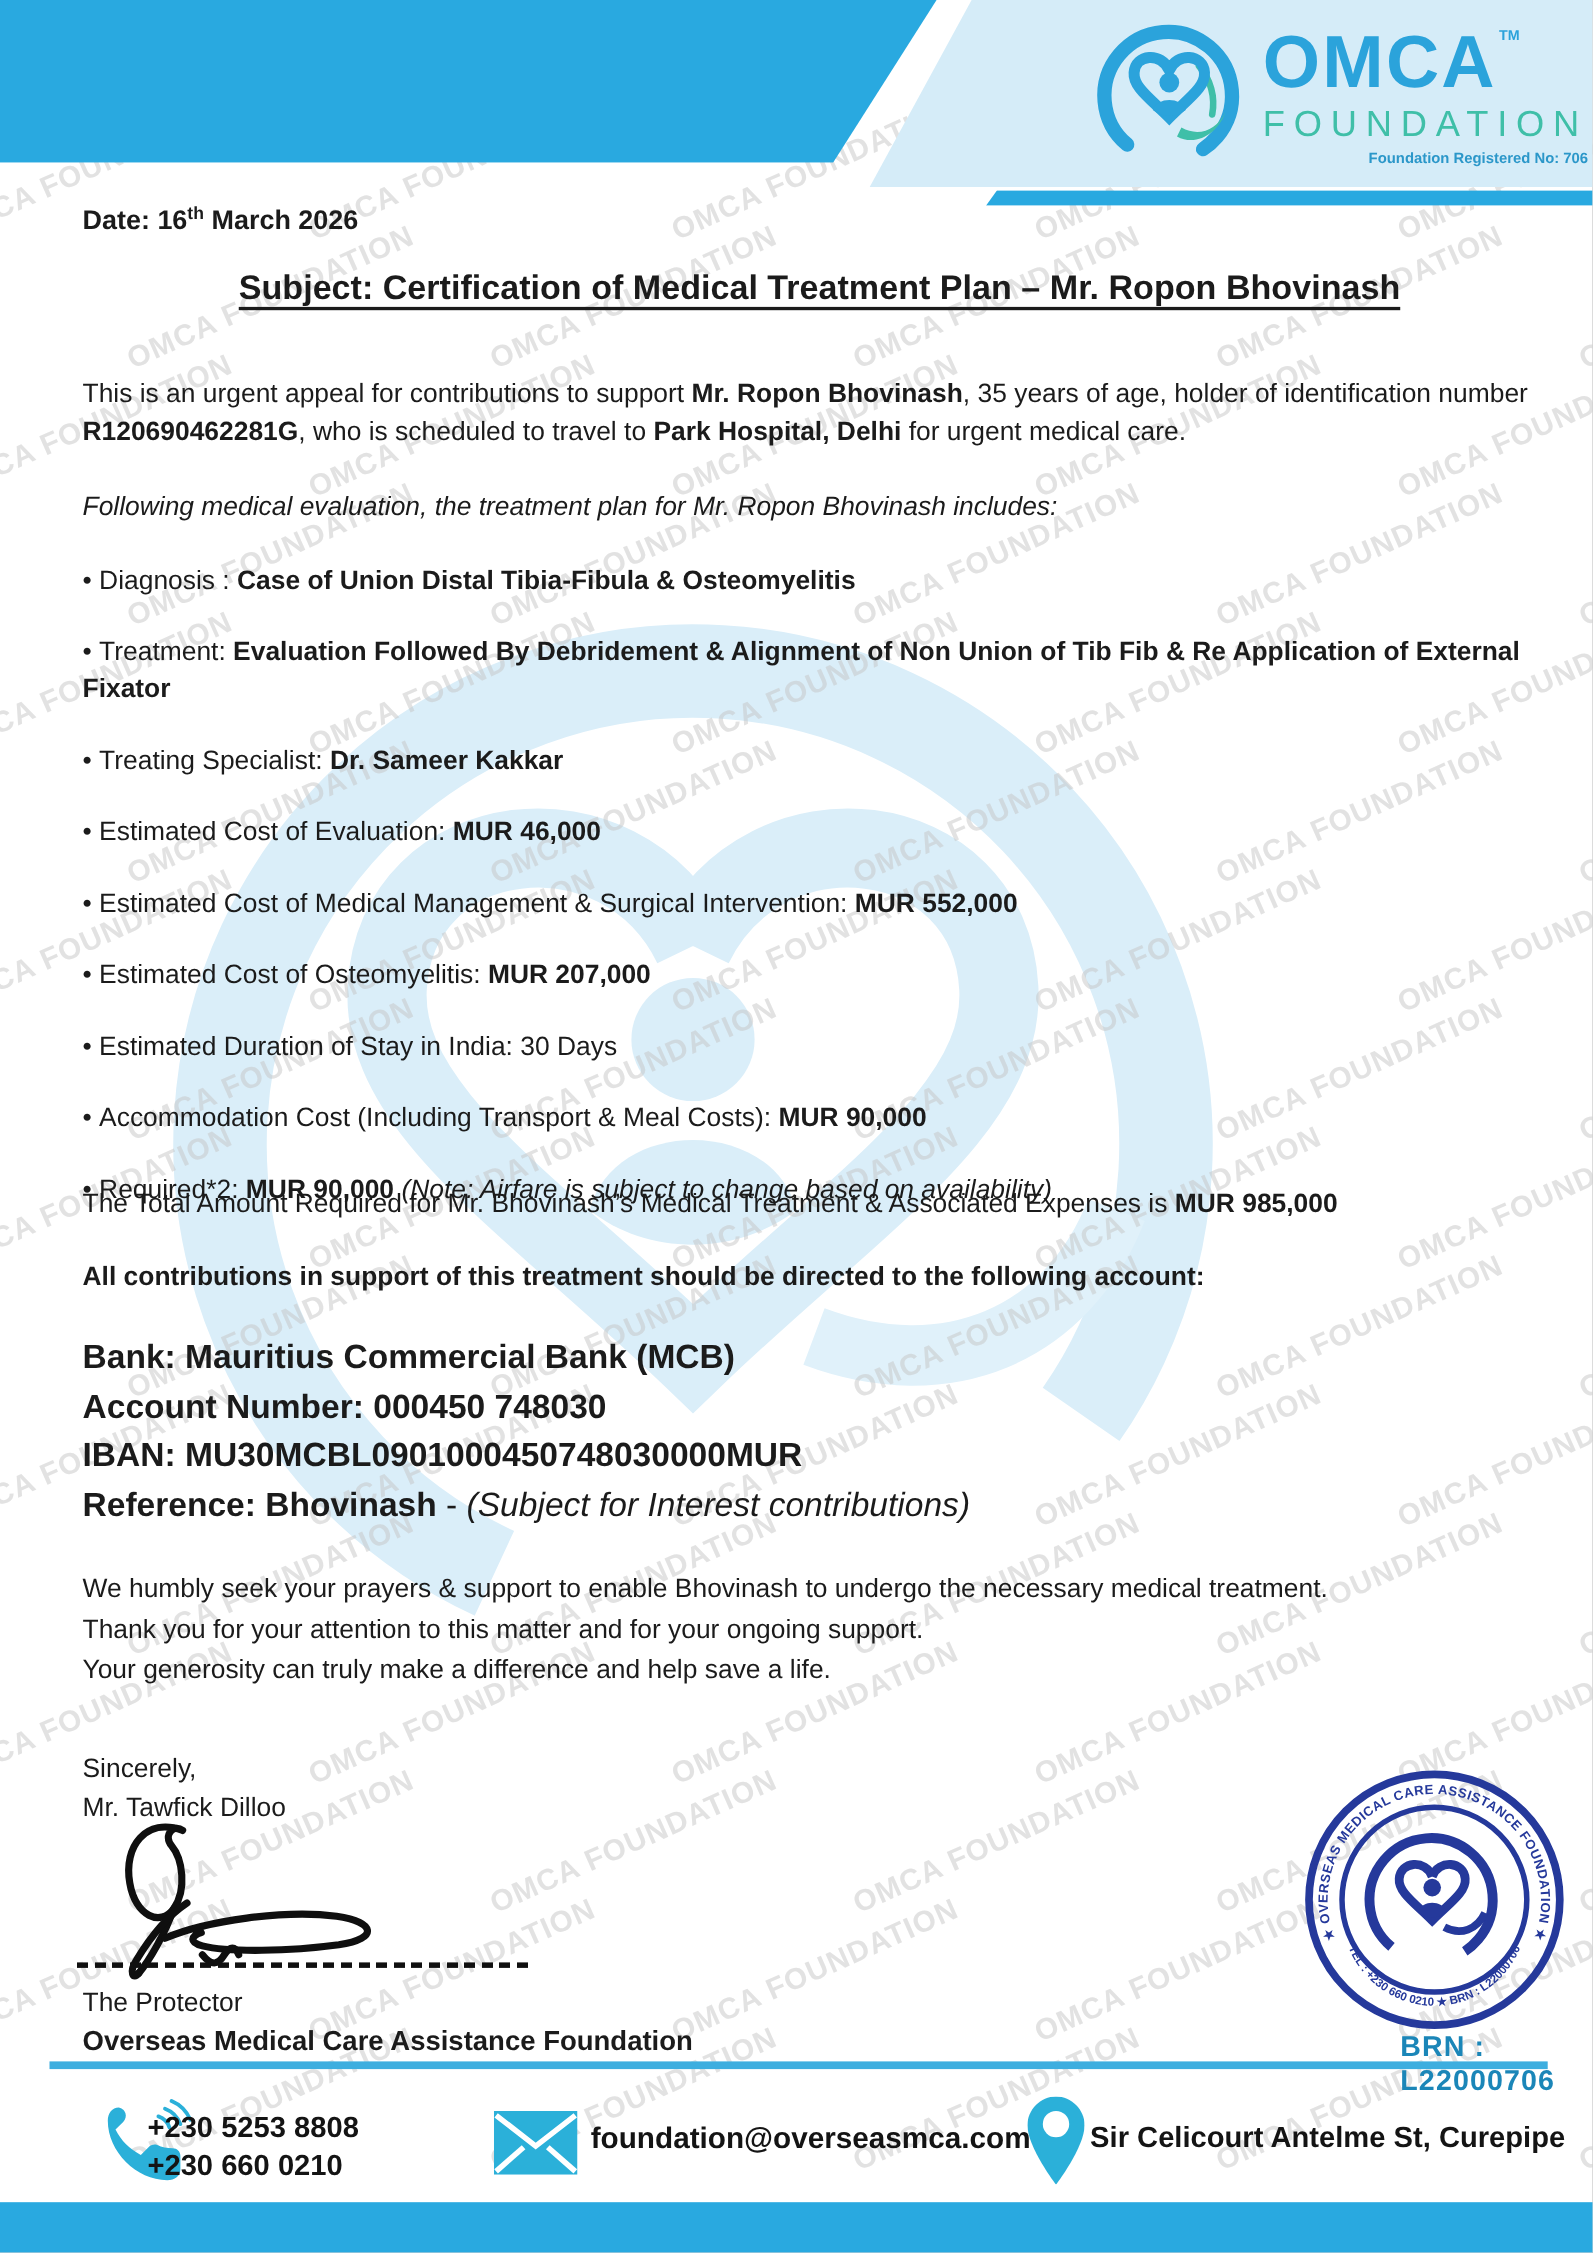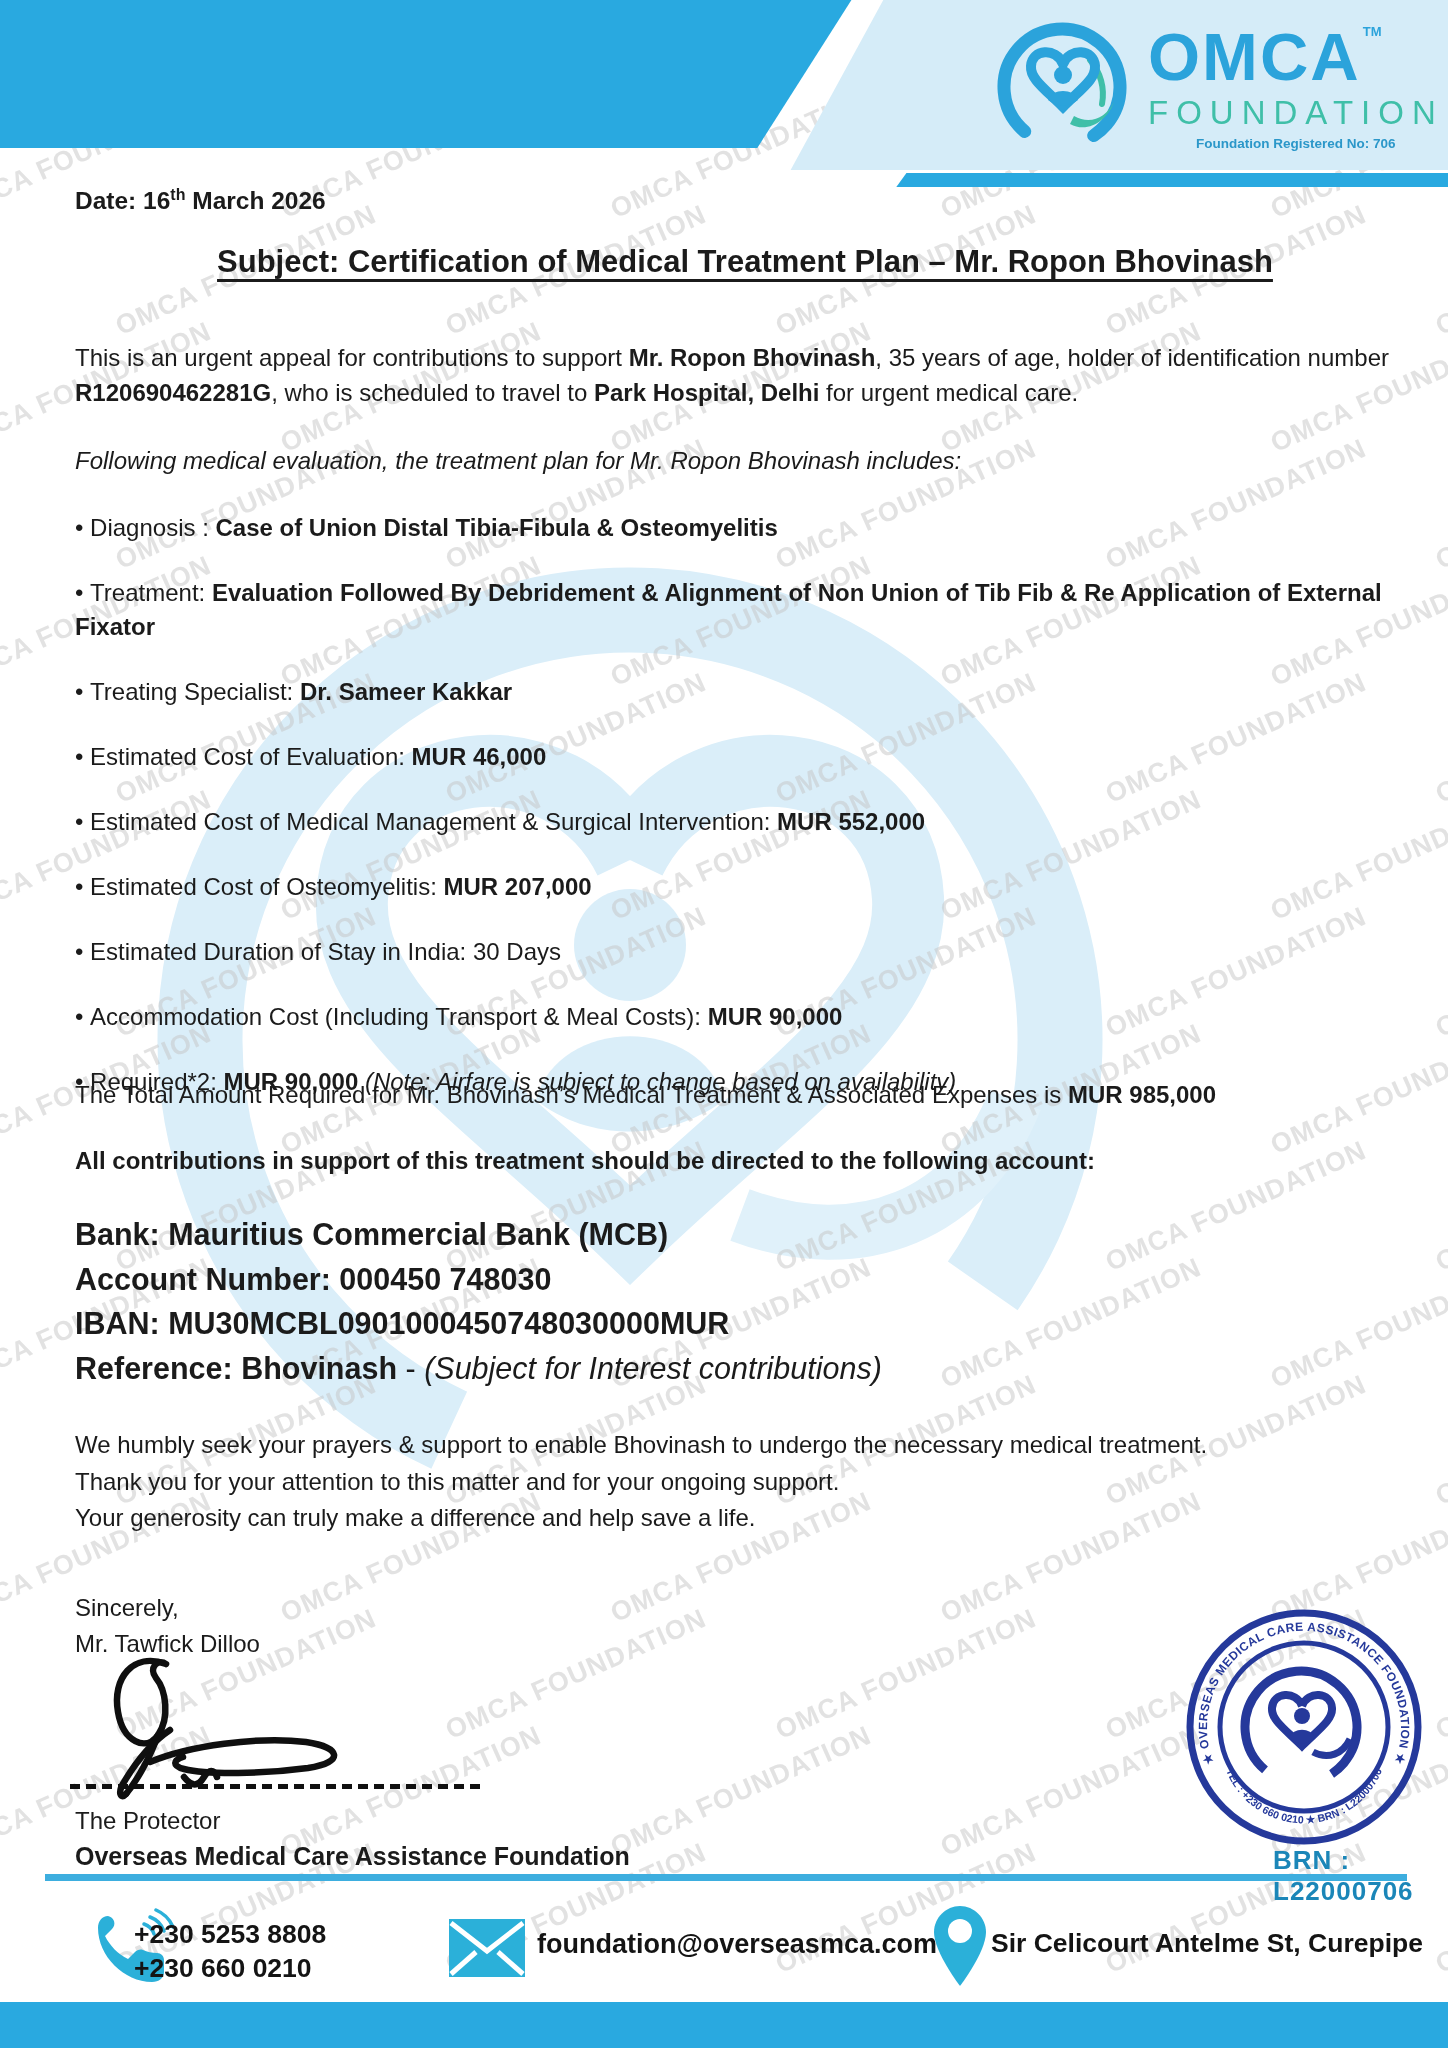--- a/index.html
+++ b/index.html
@@ -18,21 +18,21 @@
   .hdr-block{position:absolute;top:0;left:0;width:1448px;height:148px;background:#29A9E0;
              clip-path:polygon(0 0,58.8% 0,52.3% 100%,0 100%);z-index:2;}
   .hdr-strip{position:absolute;top:173px;left:0;width:1448px;height:14px;background:#29A9E0;
              clip-path:polygon(62.6% 0,100% 0,100% 100%,61.9% 100%);z-index:2;}
   .logo{position:absolute;top:12px;left:990px;display:flex;align-items:center;z-index:3;}
   .logo-text{margin-left:8px;}
   .brand-row{display:flex;align-items:flex-start;line-height:1;}
   .brand{font-size:67px;font-weight:700;color:#2BA3DB;letter-spacing:2px;}
   .tm{font-size:13px;font-weight:700;color:#2BA3DB;margin-top:2px;margin-left:2px;}
   .foundation{font-size:33px;color:#3FBFA8;letter-spacing:8px;font-weight:500;margin-top:4px;}
-  .regno{font-size:13.5px;font-weight:700;color:#2b97c9;text-align:center;margin-top:4px;}
+  .regno{font-size:13.5px;font-weight:700;color:#2b97c9;text-align:right;margin-top:4px;}
 
   
   .abs{position:absolute;left:75px;width:1340px;z-index:3;}
   .date-line{top:186px;font-weight:700;font-size:24.5px;}
   .sup{vertical-align:super;font-size:16px;}
   .subject-line{top:244px;font-size:31px;font-weight:700;text-decoration:underline;
                 text-decoration-thickness:3px;text-underline-offset:7px;text-align:center;}
   .body-text{font-size:24px;}
   .p1{top:341px;line-height:34.5px;}
   .lead{top:447px;font-style:italic;}

